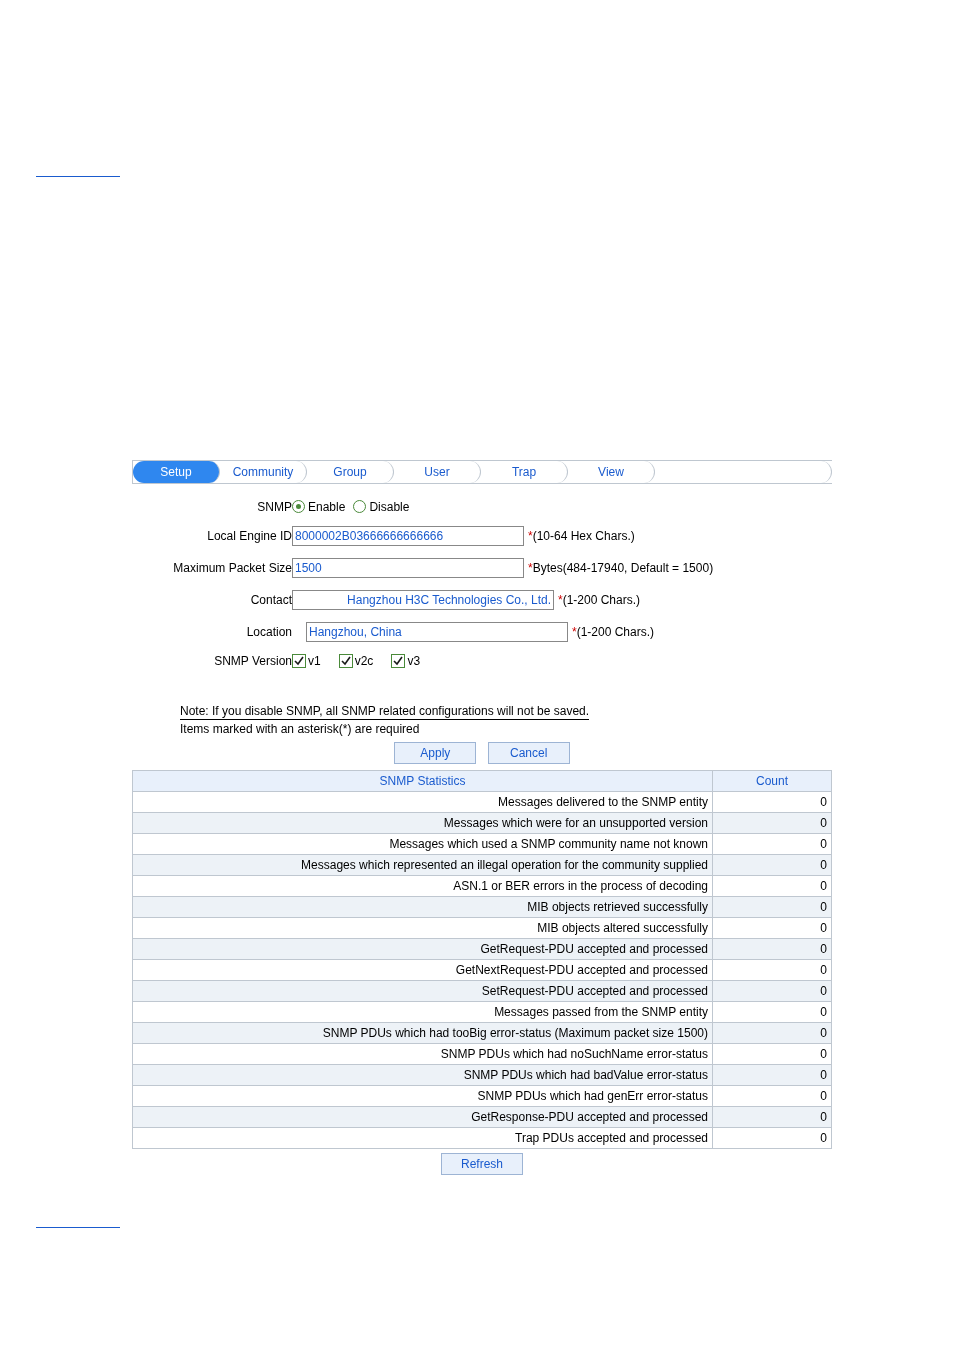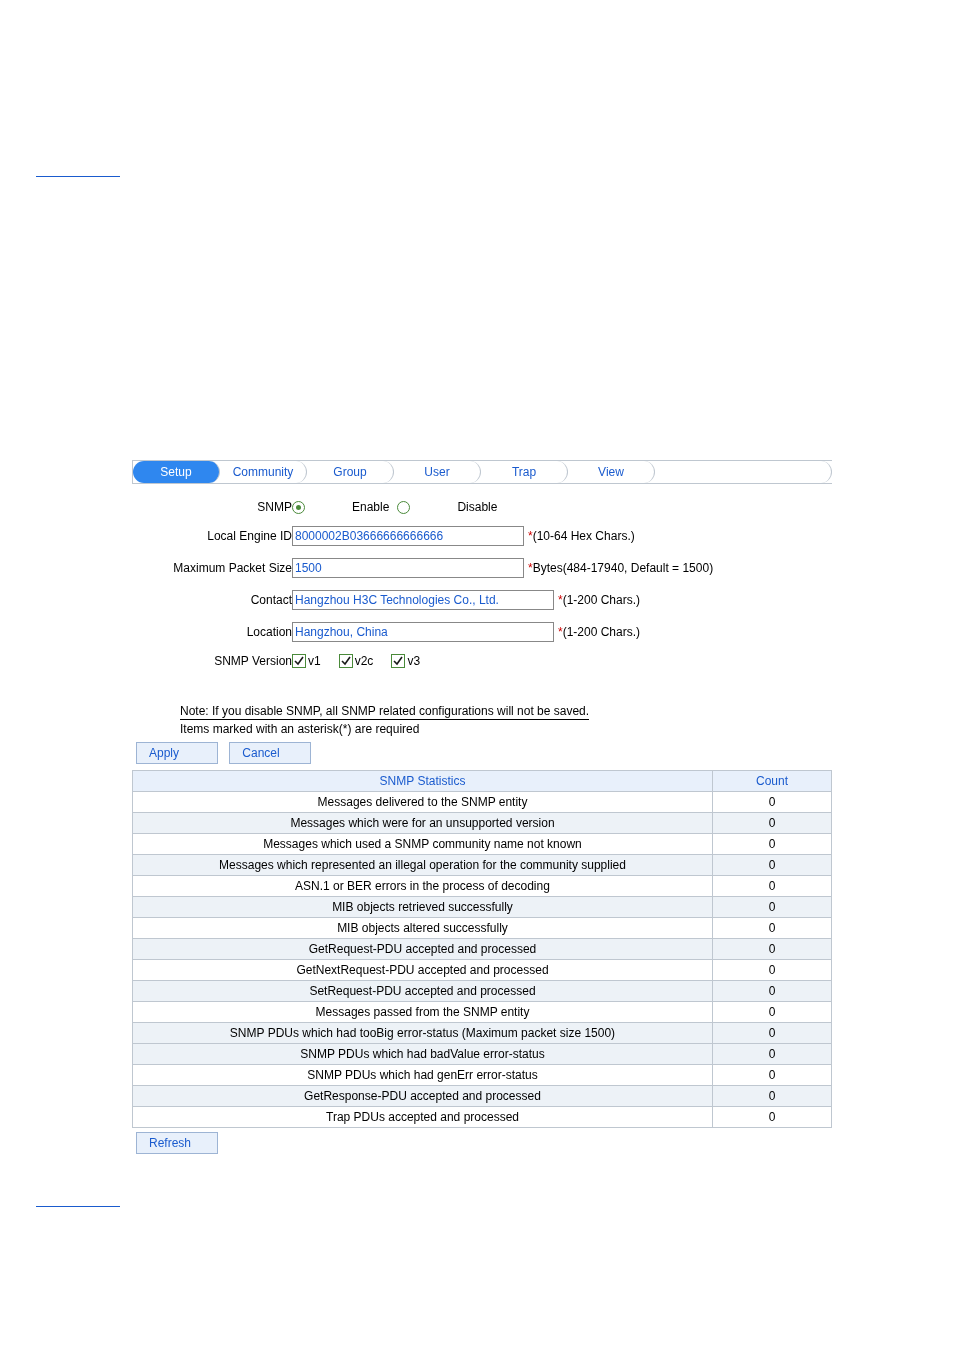--- a/index.html
+++ b/index.html
@@ -55,21 +55,21 @@
   }
   .row .label {
     width: 150px;
     text-align: right;
   }
   .row .ctrl {
     display: flex;
     align-items: center;
     flex: 1;
   }
-  .radio-wrap { display: inline-flex; align-items: flex-end; margin-right: 8px; gap: 44px; }
+  .radio-wrap { display: inline-flex; align-items: flex-start; margin-right: 8px; }
   .radio-circle {
     width: 11px; height: 11px; border: 1px solid #4a8a3a; border-radius: 50%;
     display: inline-flex; align-items: center; justify-content: center; margin-right: 3px;
     background:#fff;
   }
   .radio-circle.sel::after {
     content: ""; width: 5px; height: 5px; background:#4a8a3a; border-radius:50%;
   }
   input[type="text"].field {
     font-family: inherit;
@@ -91,21 +91,21 @@
   .chk svg { width: 10px; height: 10px; }
   .chk-wrap { display:inline-flex; align-items:center; margin-right: 18px; justify-content: flex-end; }
   .note-underline {
     border-bottom: 1px solid #000;
     display: inline-block;
     padding-bottom: 1px;
     margin-top: 30px;
     margin-left: 48px;
   }
   .req-note { margin-top: 2px; margin-left: 48px; }
-  .btn-row { margin: 6px 0; }
+  .btn-row { text-align: center; margin: 6px 0; }
   .btn {
     display: inline-block;
     min-width: 56px;
     padding: 2px 12px;
     border: 1px solid #9db4d4;
     background: #e8f0fb;
     color: #1a5bce;
     font-size: 12px;
     margin: 0 4px;
     cursor: pointer;
@@ -113,21 +113,21 @@
   }
   
   table.stats {
     width: 100%;
     border-collapse: collapse;
     margin-top: 2px;
   }
   table.stats th, table.stats td {
     border: 1px solid #bfc7d0;
     font-size: 12px;
-    text-align: center;
+    text-align: right;
     padding: 2px 4px;
     height: 16px;
   }
   table.stats th {
     background: #e8f0fb;
     color: #1a5bce;
     font-weight: normal;
     text-align: center;
     margin-left: 30px;
   }
@@ -192,29 +192,29 @@
         <div class="label">Maximum Packet Size</div>
         <div class="ctrl">
           <input type="text" class="field" style="width: 226px;" value="1500">
           <span class="hint"><span class="ast">*</span><span>Bytes(484-17940, Default = 1500)</span></span>
         </div>
       </div>
 
       <div class="row">
         <div class="label">Contact</div>
         <div class="ctrl">
-          <input type="text" class="field" style="width: 256px;" value="Hangzhou H3C Technologies Co., Ltd.">
+          <input type="text" class="field" style="width: 256px; text-align: right;" value="Hangzhou H3C Technologies Co., Ltd.">
           <span class="hint"><span class="ast">*</span><span>(1-200 Chars.)</span></span>
         </div>
       </div>
 
       <div class="row">
         <div class="label">Location</div>
         <div class="ctrl">
-          <input type="text" class="field" style="width: 256px;" value="Hangzhou, China">
+          <input type="text" class="field" style="width: 256px; margin-left: 14px;" value="Hangzhou, China">
           <span class="hint"><span class="ast">*</span><span>(1-200 Chars.)</span></span>
         </div>
       </div>
 
       <div class="row">
         <div class="label">SNMP Version</div>
         <div class="ctrl">
           <span class="chk-wrap">
             <span class="chk">
                 <svg viewBox="0 0 10 10">
@@ -303,20 +303,24 @@
             <td class="count-cell">0</td>
           </tr>
           <tr>
             <td>Messages passed from the SNMP entity</td>
             <td class="count-cell">0</td>
           </tr>
           <tr class="alt">
             <td>SNMP PDUs which had tooBig error-status (Maximum packet size 1500)</td>
             <td class="count-cell">0</td>
           </tr>
+          <tr>
+            <td>SNMP PDUs which had noSuchName error-status</td>
+            <td class="count-cell">0</td>
+          </tr>
           <tr class="alt">
             <td>SNMP PDUs which had badValue error-status</td>
             <td class="count-cell">0</td>
           </tr>
           <tr>
             <td>SNMP PDUs which had genErr error-status</td>
             <td class="count-cell">0</td>
           </tr>
           <tr class="alt">
             <td>GetResponse-PDU accepted and processed</td>

